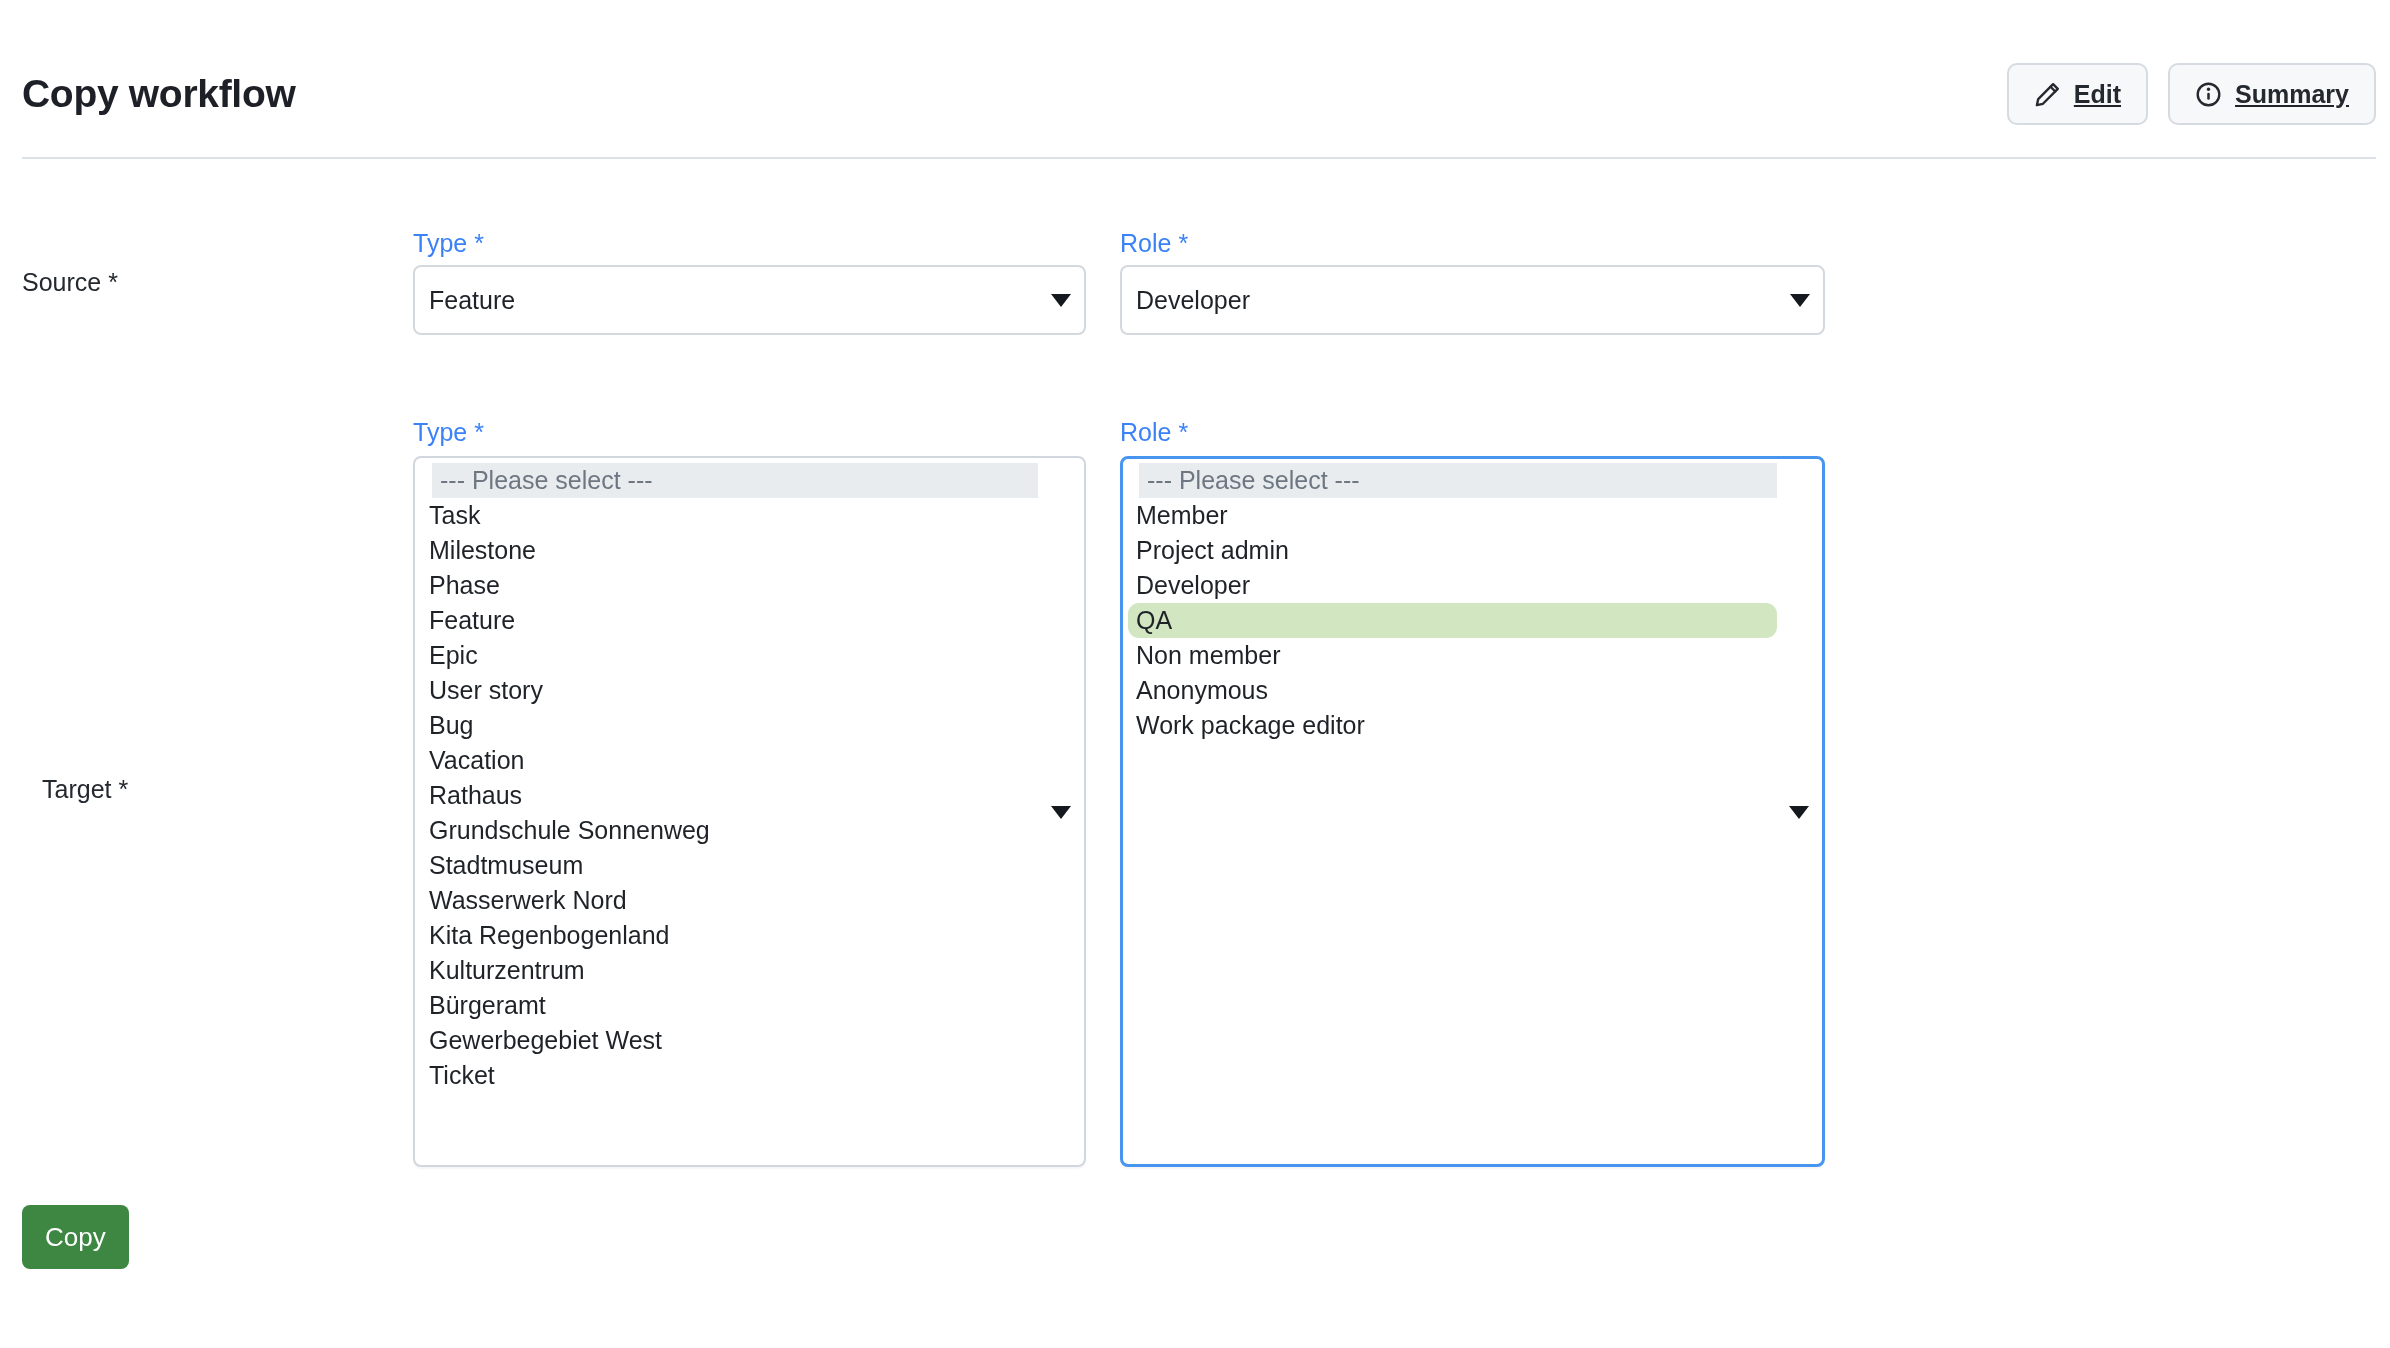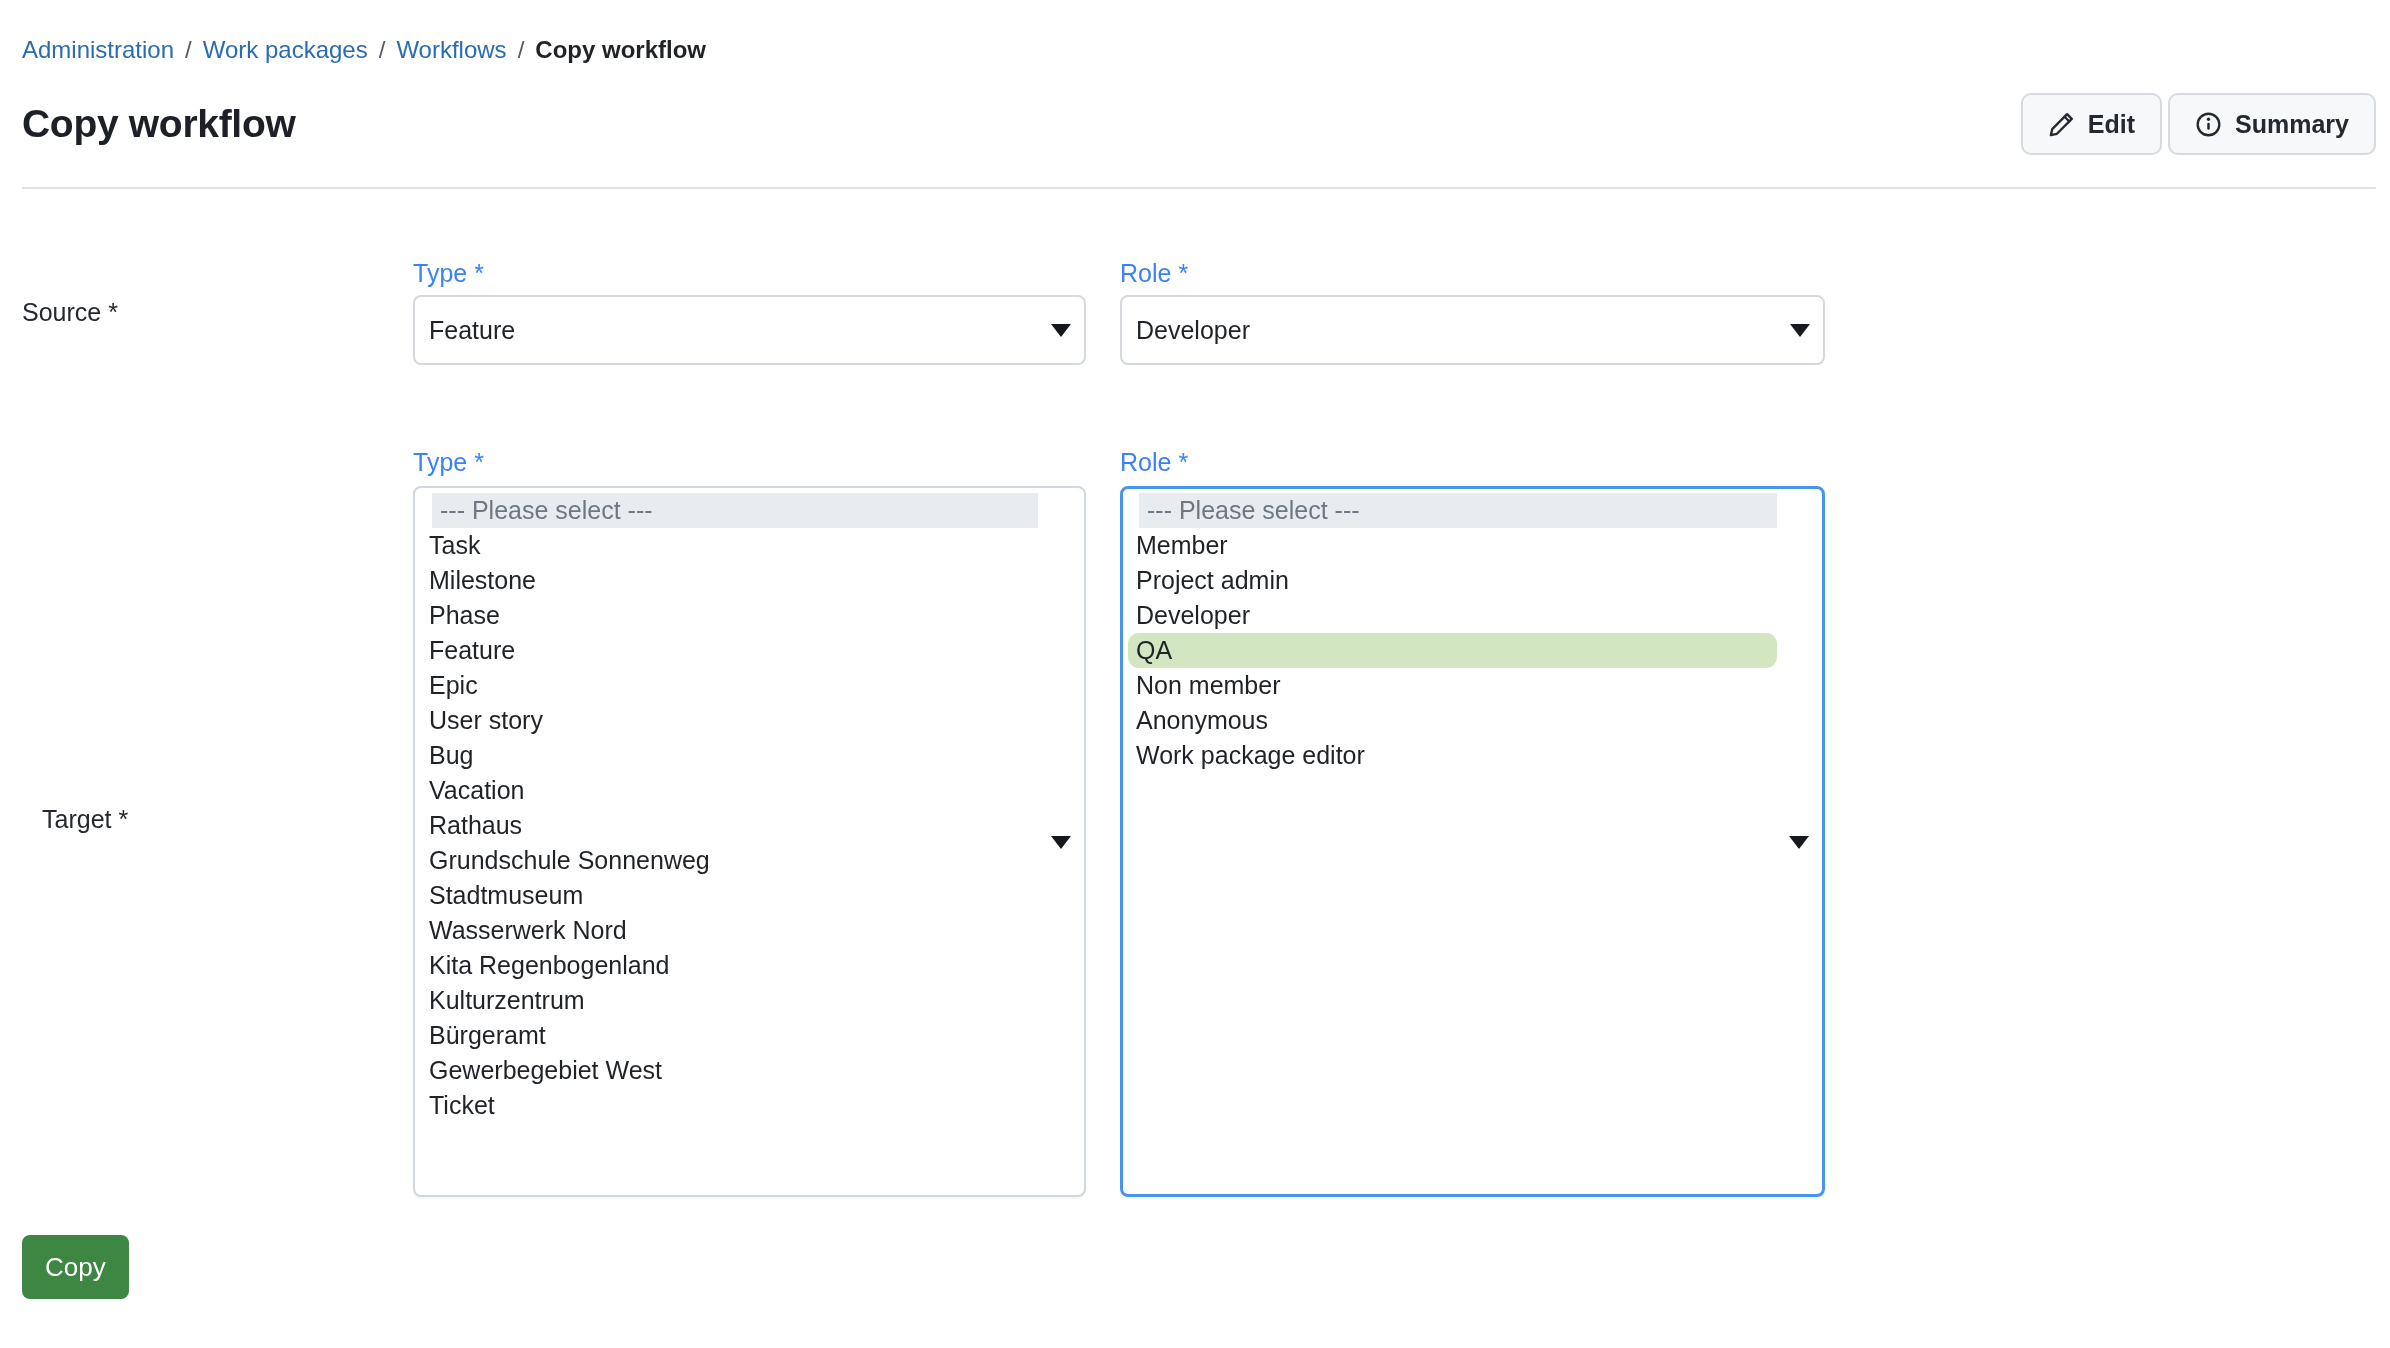--- a/index.html
+++ b/index.html
@@ -21,21 +21,21 @@
 
   
   .breadcrumb{font-size:24px;line-height:30px;white-space:nowrap;}
   .bc-link{color:var(--link-blue);text-decoration:none;cursor:pointer;}
   .bc-sep{color:#525a63;margin:0 11px;}
   .bc-current{font-weight:700;color:var(--text-dark);}
 
   
   .header-row{display:flex;align-items:center;justify-content:space-between;margin-top:28px;height:62px;}
   .page-title{font-size:39px;font-weight:700;letter-spacing:-0.3px;color:#1d2127;}
-  .header-actions{display:flex;gap:6px;}
+  .header-actions{display:flex;gap:20px;text-decoration:underline;}
   .btn{display:inline-flex;align-items:center;gap:13px;height:62px;padding:0 25px;
        background:var(--button-bg);border:2px solid #d5dbe1;border-radius:10px;
        font-family:inherit;font-size:25px;font-weight:600;color:#24292f;cursor:pointer;}
   .btn svg{width:27px;height:27px;display:block;}
 
   .divider{border:none;border-top:2px solid var(--divider);margin:32px 0 0 0;}
 
   
   .form-row{display:flex;}
   .row-source{margin-top:70px;}
@@ -67,21 +67,20 @@
 
   
   .copy-btn{margin-top:38px;height:64px;padding:0 23px;background:var(--copy-green);color:#fff;
             border:none;border-radius:8px;font-family:inherit;font-size:26px;cursor:pointer;}
 </style>
 </head>
 <body>
 
 <div class="page">
 
-  <nav class="breadcrumb"><a class="bc-link" href="#">Administration</a><span class="bc-sep">/</span><a class="bc-link" href="#">Work packages</a><span class="bc-sep">/</span><a class="bc-link" href="#">Workflows</a><span class="bc-sep">/</span><span class="bc-current">Copy workflow</span></nav>
 
   <div class="header-row">
     <h1 class="page-title">Copy workflow</h1>
     <div class="header-actions">
       <button class="btn">
         <span>
           <svg viewBox="0 0 16 16" fill="none" stroke="#24292f" stroke-width="1.4" stroke-linejoin="round" stroke-linecap="round">
             <path d="M11.3 1.9l2.8 2.8-8.8 8.8-3.6 0.8 0.8-3.6 8.8-8.8z"></path>
             <path d="M9.8 3.4l2.8 2.8"></path>
           </svg>

